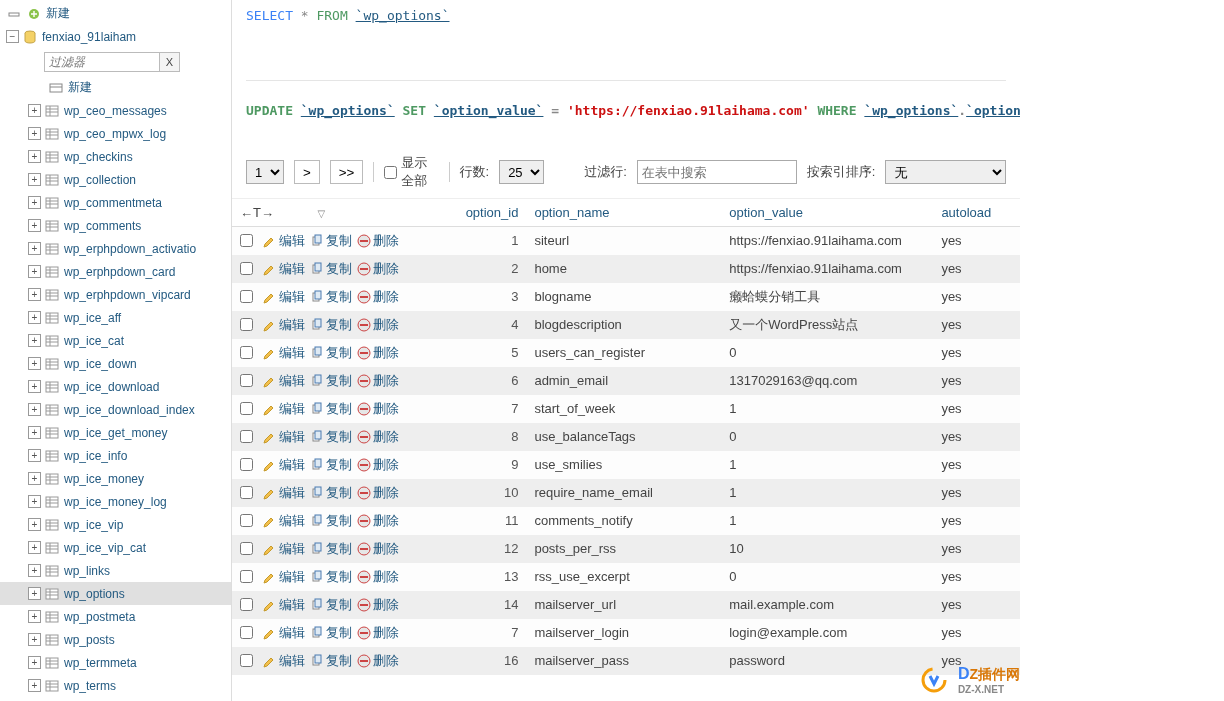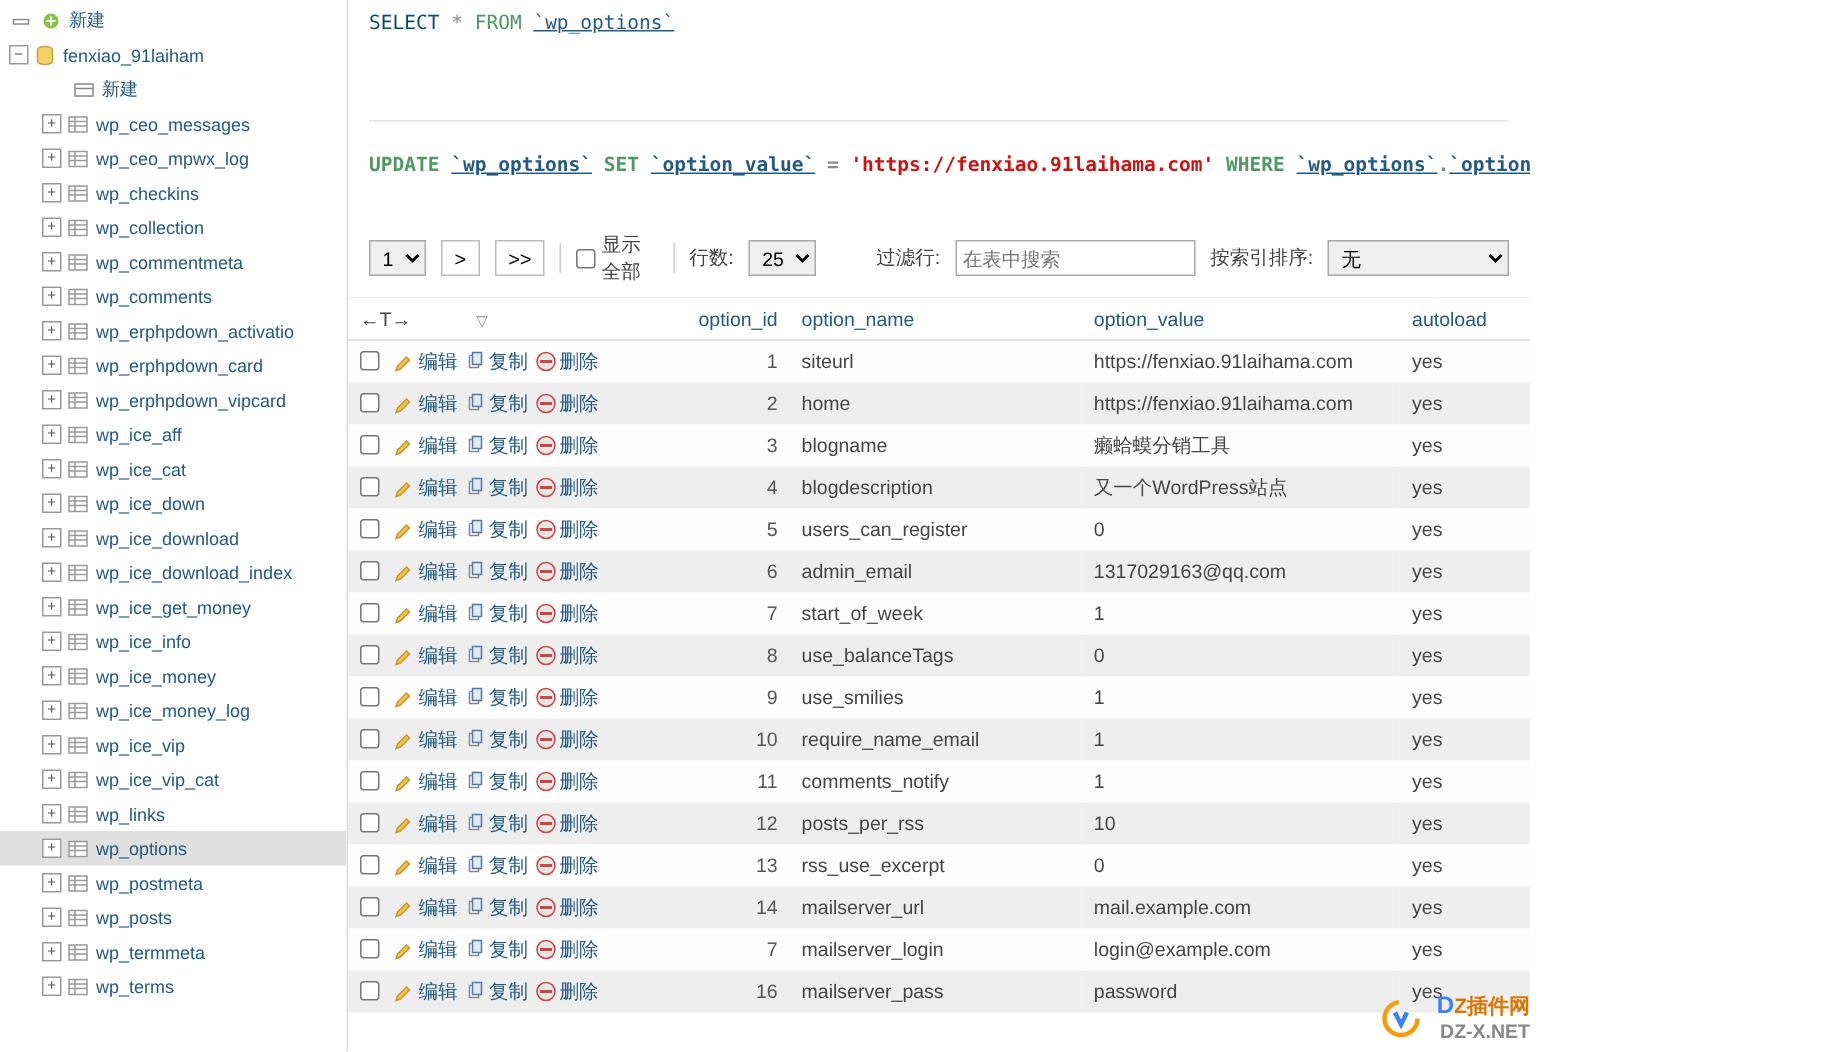--- a/index.html
+++ b/index.html
@@ -20,21 +20,21 @@
   .filter-box { margin: 4px 0 4px 44px; display: flex; align-items: center; }
   .filter-box input { width: 116px; height: 20px; border: 1px solid #bbb; font-style: italic; color: #888; padding: 0 4px; font-size: 12px; }
   .filter-box .clear-x { width: 20px; height: 20px; border: 1px solid #bbb; border-left: none; background: #f4f4f4; display: flex; align-items: center; justify-content: center; cursor: pointer; font-size: 11px; }
   
   
   .main { flex: 1; background: #fff; overflow: hidden; position: relative; }
   
   .sql-area { padding: 6px 14px 0 14px; color: #888; font-family: Consolas, monospace; font-size: 13px; line-height: 1.5; }
   .sql-line { margin-bottom: 54px; white-space: nowrap; }
   .sql-line:last-child { margin-bottom: 30px; font-weight: bold; }
-  .kw-select { color: #0c4a6e; }
+  .kw-select { color: #3b82f6; }
   .kw-green { color: #4e9962; }
   .kw-red { color: #cc1111; font-family: Consolas, monospace; }
   .sql-star { color: #888; }
   .sql-str { color: #235a81; text-decoration: underline; }
   .sql-num { color: #c78a00; }
   .sql-op { color: #888; }
   .sql-semi { color: #888; }
   .sql-area hr { border: none; border-top: 1px solid #e5e5e5; margin: 0 0 20px 0; }
   
   .toolbar { display: flex; align-items: center; padding: 4px 14px 8px 14px; gap: 10px; border-bottom: 1px solid #eee; }
@@ -70,21 +70,21 @@
   .row-actions input[type=checkbox] { margin: 0 8px 0 0; }
   .action-link { display: inline-flex; align-items: center; gap: 2px; color: #235a81; cursor: pointer; margin-right: 3px; }
   .action-link.delete { color: #235a81; }
   
   .icon-sm { width: 14px; height: 14px; display: inline-flex; align-items: center; justify-content: center; }
   
   .arrow-annotation { position: absolute; top: 290px; left: 920px; pointer-events: none; }
   
   .watermark { position: absolute; bottom: 6px; right: 0; display: flex; align-items: center; gap: 10px; color: #d97706; font-weight: bold; font-size: 14px; pointer-events: none; }
   .watermark .wm-d { color: #3b82f6; font-size: 16px; }
-  .watermark .wm-sub { font-size: 13px; color: #888; display: block; text-align: right; }
+  .watermark .wm-sub { font-size: 10px; color: #888; display: block; }
 </style>
 </head>
 <body>
 
 <div class="container">
   <div class="sidebar">
     <div class="tree">
 
       <div class="tree-node">
         <span class="tree-icon">
@@ -105,20 +105,24 @@
         <span class="expand">−</span>
         <span class="tree-icon">
           <svg width="16" height="16">
               <ellipse cx="8" cy="4" rx="5" ry="2" fill="#f4d166" stroke="#c4a346"></ellipse>
               <path d="M3 4v8c0 1 2 2 5 2s5-1 5-2V4" fill="#f4d166" stroke="#c4a346"></path>
             </svg>
         </span>
         <span class="tree-label">fenxiao_91laiham</span>
       </div>
 
+      <div class="filter-box">
+        <input type="text" placeholder="过滤器" style="">
+        <span class="clear-x">X</span>
+      </div>
 
       <div class="tree-node indent2">
         <span class="tree-icon">
           <svg width="14" height="14">
               <rect x="1" y="3" width="12" height="8" fill="none" stroke="#888"></rect>
               <line x1="1" y1="6" x2="13" y2="6" stroke="#888"></line>
             </svg>
         </span>
         <span class="tree-label">新建</span>
       </div>

